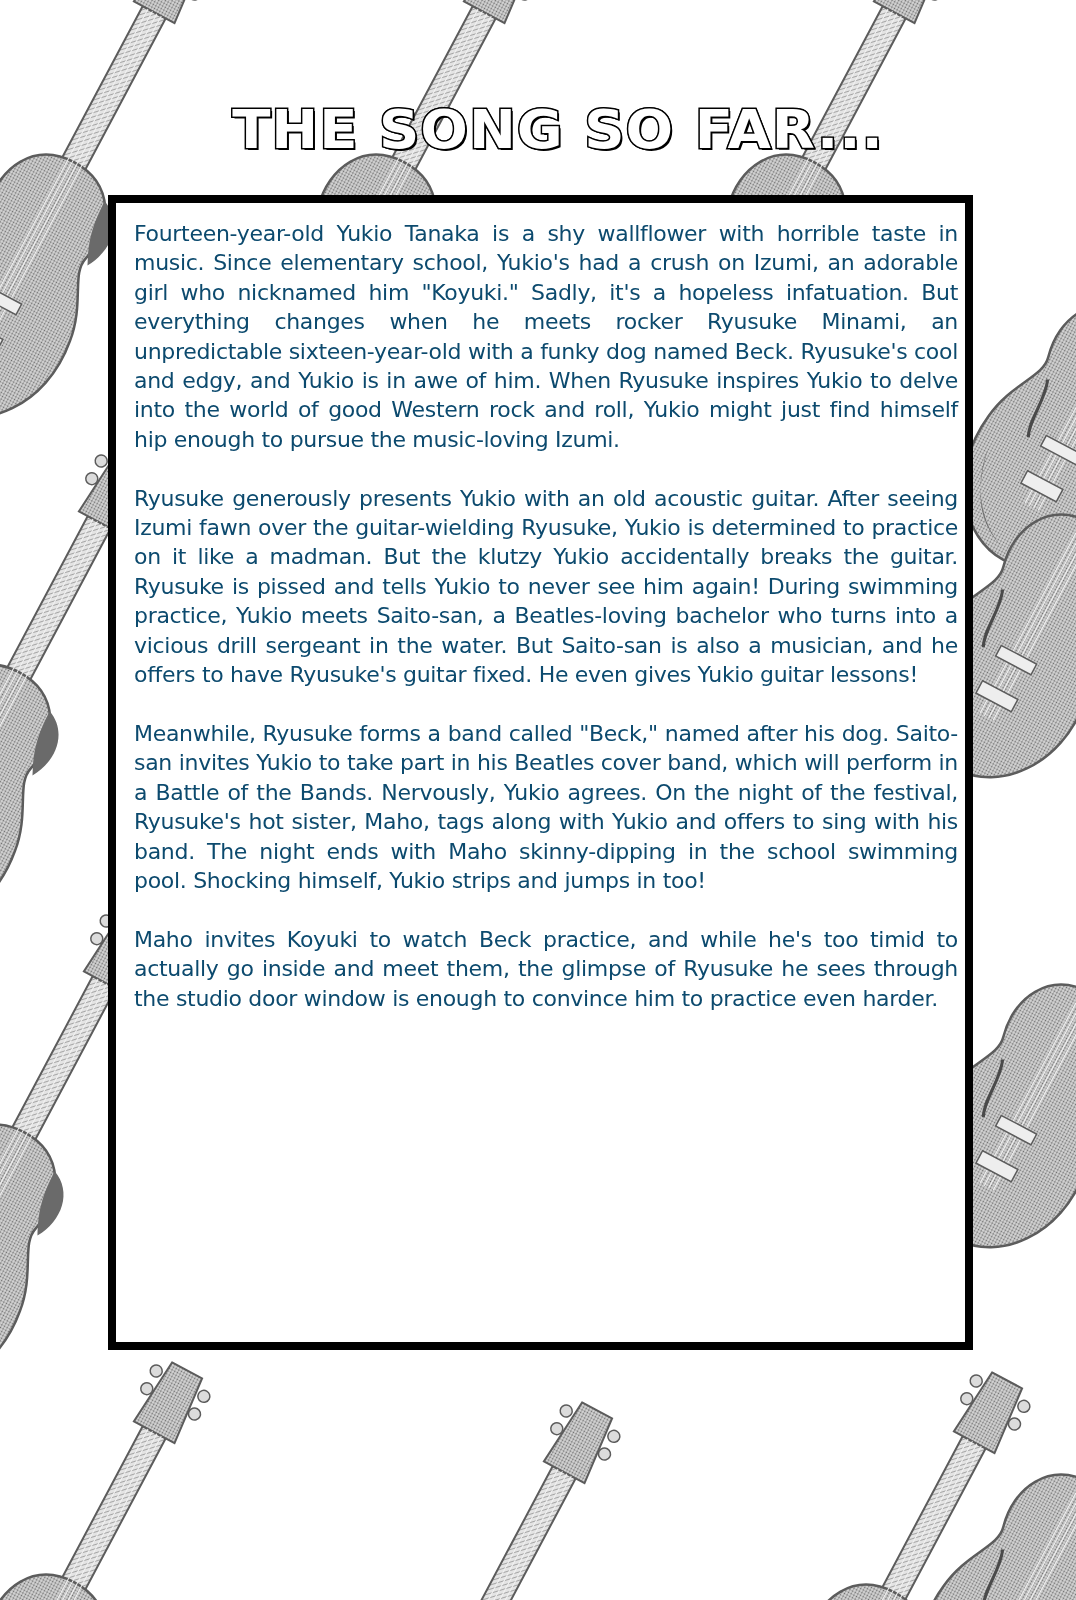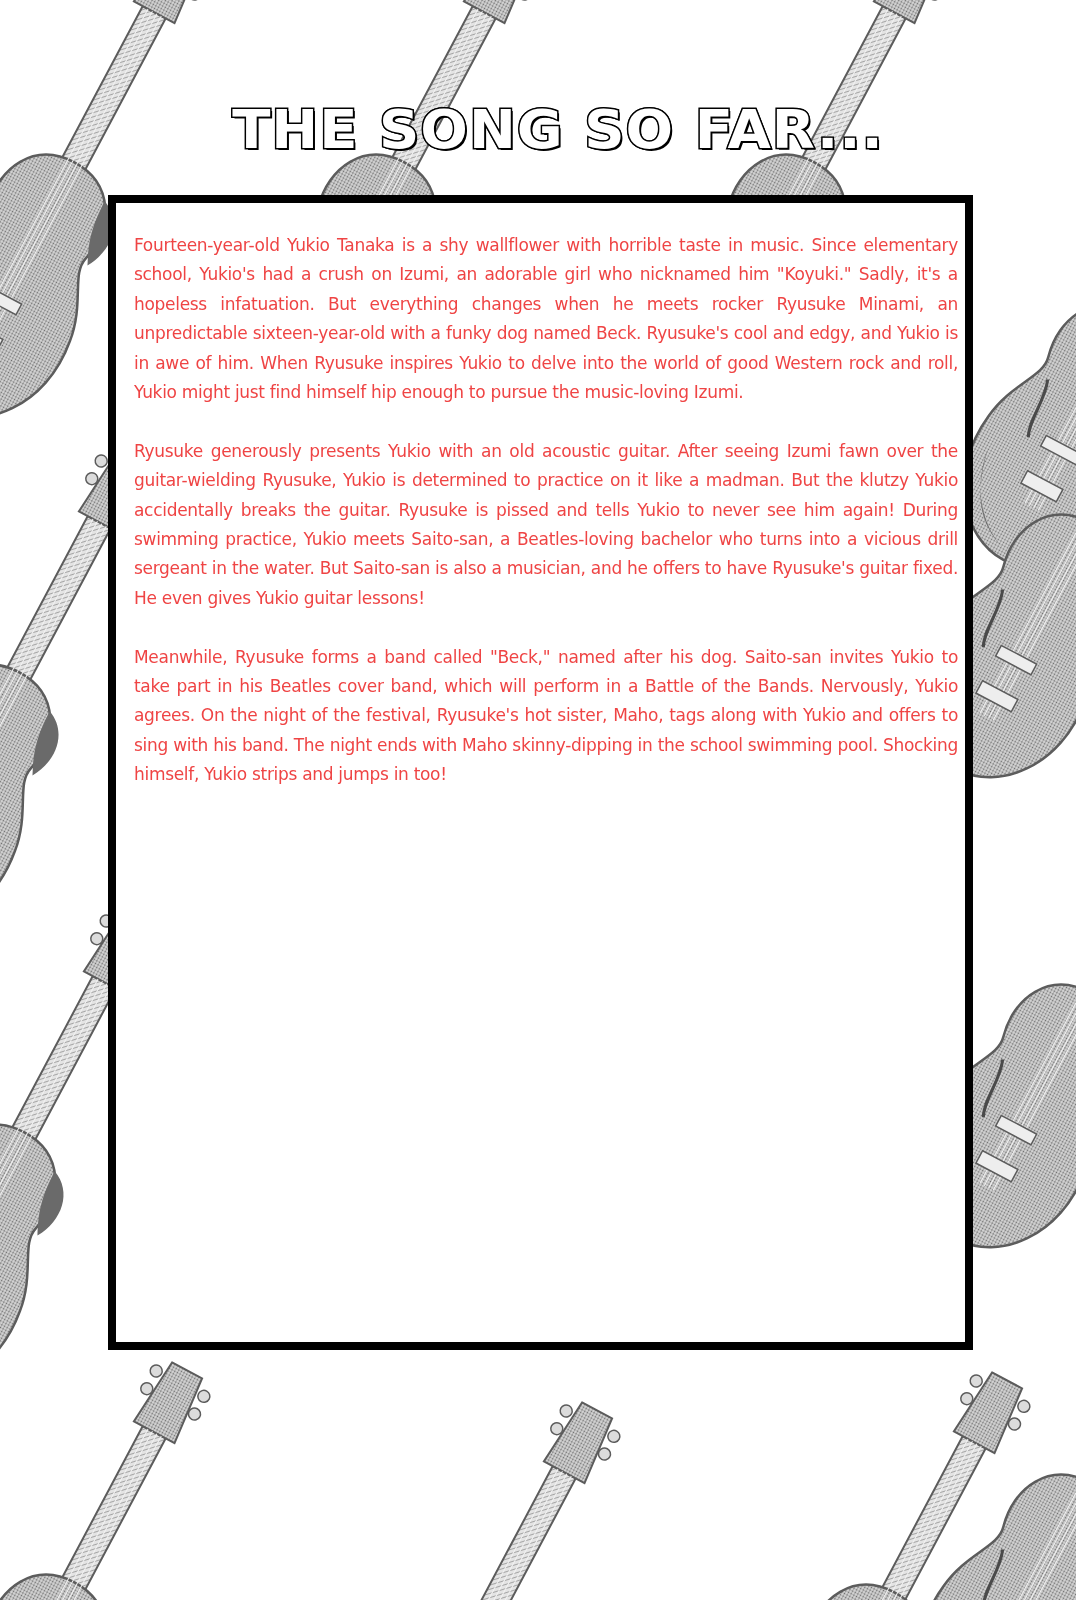--- a/index.html
+++ b/index.html
@@ -49,26 +49,26 @@
     width: 849px;
     height: 1139px;
     border: 8px solid #000000;
     background: #ffffff;
     z-index: 2;
     box-sizing: content-box;
   }
   .recap-text {
     position: absolute;
     left: 18px;
-    top: 28px;
+    top: 16px;
     width: 824px;
     font-family: "DejaVu Sans", sans-serif;
-    font-size: 17px;
+    font-size: 22px;
     line-height: 29.4px;
-    color: #ef4444;
+    color: #0c4a6e;
     text-align: justify;
     letter-spacing: -0.3px;
   }
   .recap-text p {
     margin: 0 0 29.4px 0;
   }
 </style>
 </head>
 <body>
 
@@ -151,14 +151,15 @@
     </svg>
   </div>
 
 <div class="title">THE SONG SO FAR...</div>
 
 <div class="recap-box">
   <div class="recap-text">
     <p>Fourteen-year-old Yukio Tanaka is a shy wallflower with horrible taste in music. Since elementary school, Yukio's had a crush on Izumi, an adorable girl who nicknamed him "Koyuki." Sadly, it's a hopeless infatuation. But everything changes when he meets rocker Ryusuke Minami, an unpredictable sixteen-year-old with a funky dog named Beck. Ryusuke's cool and edgy, and Yukio is in awe of him. When Ryusuke inspires Yukio to delve into the world of good Western rock and roll, Yukio might just find himself hip enough to pursue the music-loving Izumi.</p>
     <p>Ryusuke generously presents Yukio with an old acoustic guitar. After seeing Izumi fawn over the guitar-wielding Ryusuke, Yukio is determined to practice on it like a madman. But the klutzy Yukio accidentally breaks the guitar. Ryusuke is pissed and tells Yukio to never see him again! During swimming practice, Yukio meets Saito-san, a Beatles-loving bachelor who turns into a vicious drill sergeant in the water. But Saito-san is also a musician, and he offers to have Ryusuke's guitar fixed. He even gives Yukio guitar lessons!</p>
     <p>Meanwhile, Ryusuke forms a band called "Beck," named after his dog. Saito-san invites Yukio to take part in his Beatles cover band, which will perform in a Battle of the Bands. Nervously, Yukio agrees. On the night of the festival, Ryusuke's hot sister, Maho, tags along with Yukio and offers to sing with his band. The night ends with Maho skinny-dipping in the school swimming pool. Shocking himself, Yukio strips and jumps in too!</p>
+    <p>Maho invites Koyuki to watch Beck practice, and while he's too timid to actually go inside and meet them, the glimpse of Ryusuke he sees through the studio door window is enough to convince him to practice even harder.</p>
   </div>
 </div>
 
 </body></html>

